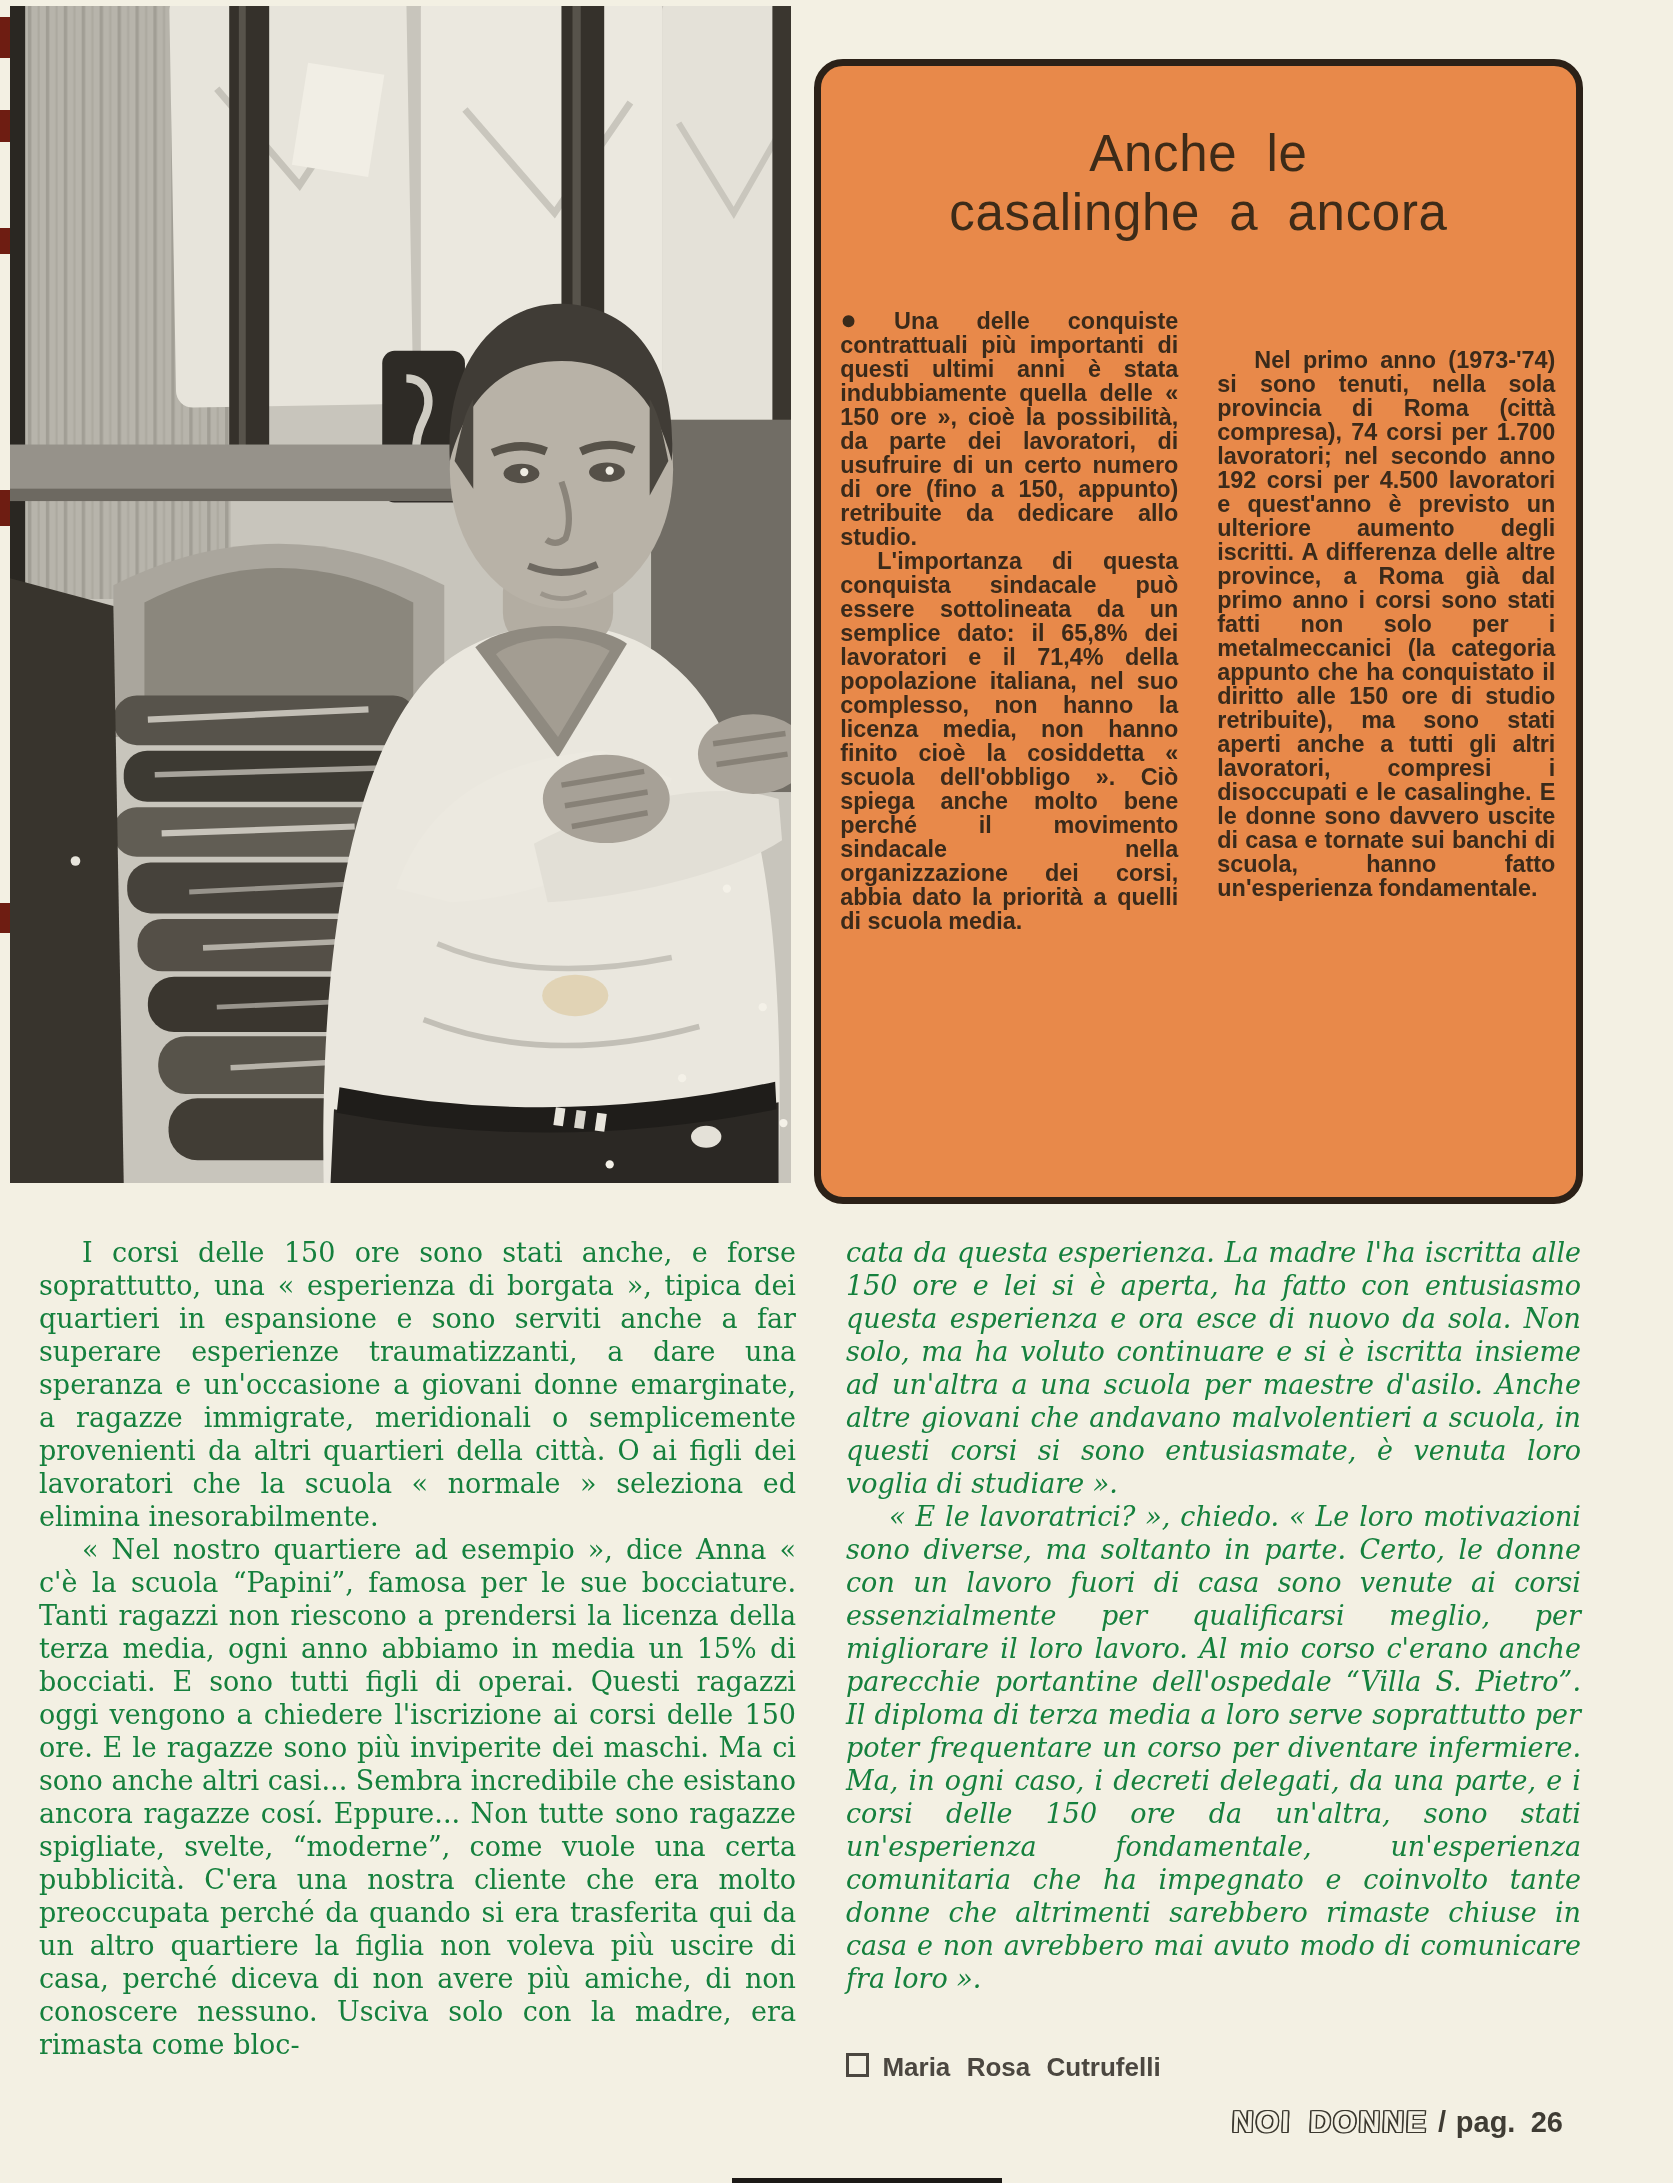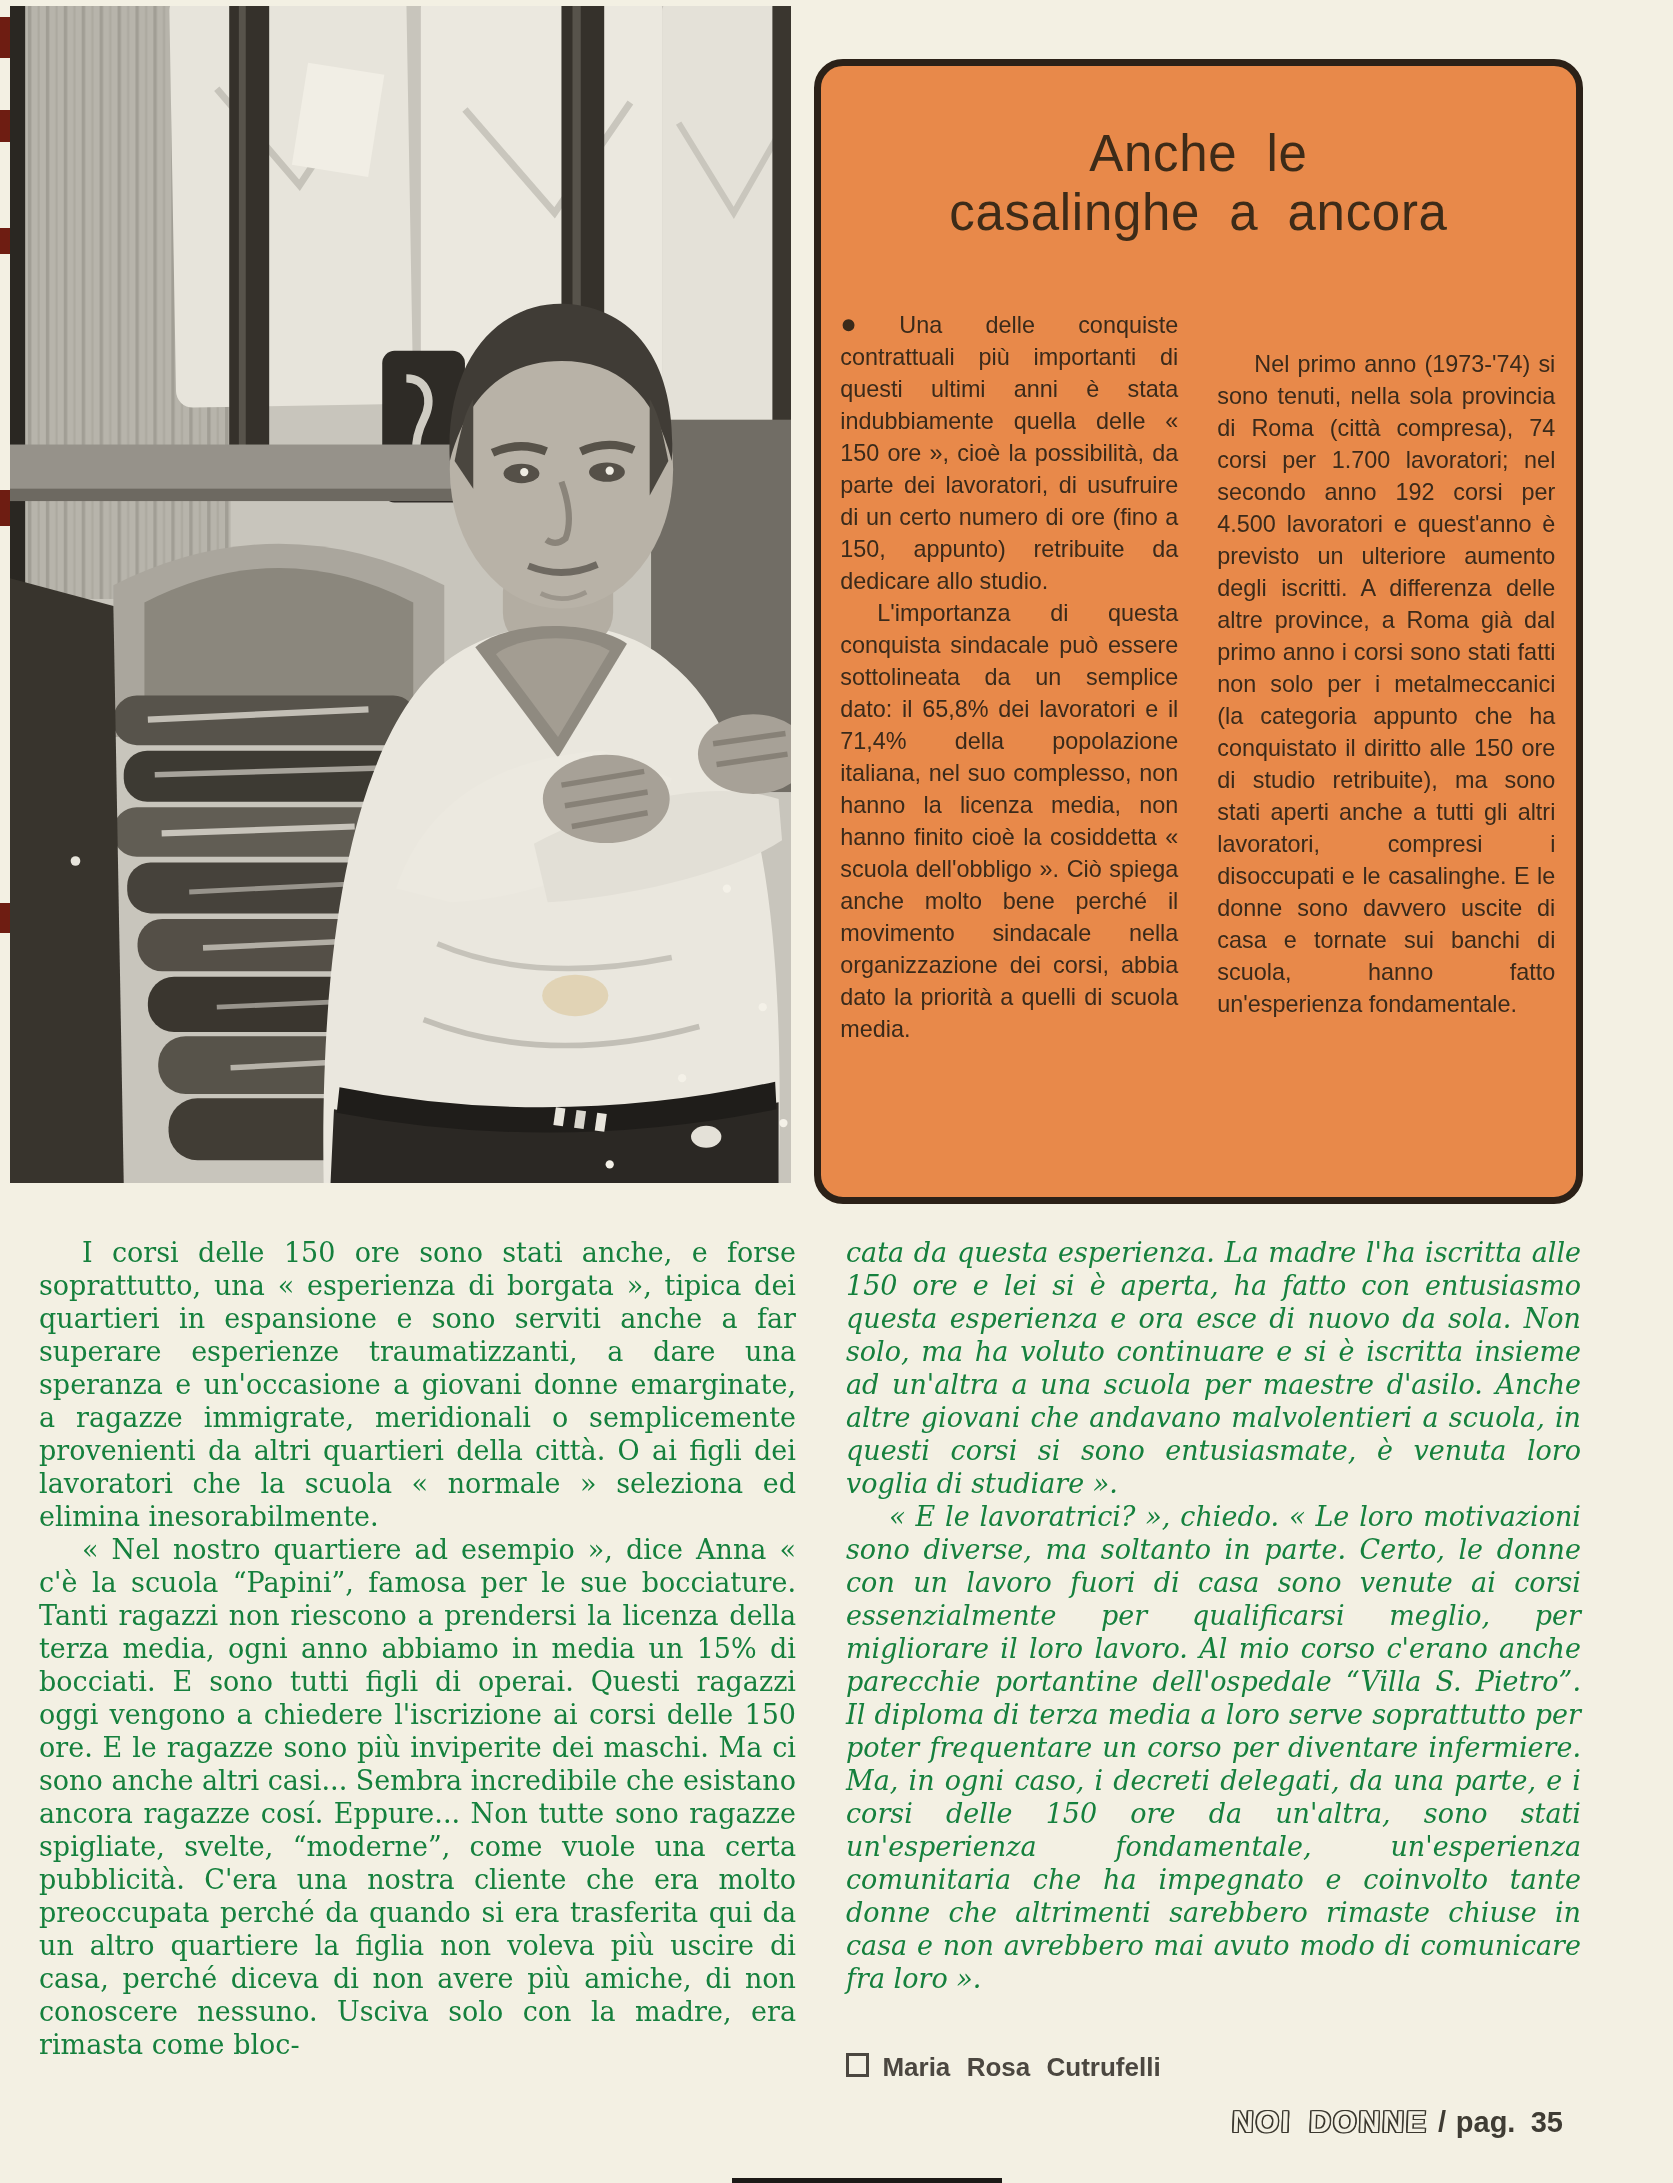--- a/index.html
+++ b/index.html
@@ -39,23 +39,23 @@
     word-spacing:0.28em;
     color:#3d2b18;
   }
   .box-columns{
     display:flex;
     gap:39px;
     margin:66px 20.7px 0 19.3px;
   }
   .box-col{
     flex:1;
-    font-weight:normal;
+    font-weight:bold;
     font-size:23.4px;
-    line-height:32px;
+    line-height:24px;
     text-align:justify;
   }
   .box-col p{margin:0;}
   .box-col p.b-indent{text-indent:37px;}
   .box-col-right{padding-top:40px;}
   .bullet{font-size:27.6px;letter-spacing:5.5px;}
   
   .article-col{
     position:absolute;top:1236px;
     font-family:"DejaVu Serif","Liberation Serif",serif;
@@ -250,19 +250,19 @@
   <div class="article-col col-right">
     <p>cata da questa esperienza. La madre l'ha iscritta alle 150 ore e lei si è aperta, ha fatto con entusiasmo questa esperienza e ora esce di nuovo da sola. Non solo, ma ha voluto continuare e si è iscritta insieme ad un'altra a una scuola per maestre d'asilo. Anche altre giovani che andavano malvolentieri a scuola, in questi corsi si sono entusiasmate, è venuta loro voglia di studiare ».</p>
     <p class="indent">« E le lavoratrici? », chiedo. « Le loro motivazioni sono diverse, ma soltanto in parte. Certo, le donne con un lavoro fuori di casa sono venute ai corsi essenzialmente per qualificarsi meglio, per migliorare il loro lavoro. Al mio corso c'erano anche parecchie portantine dell'ospedale “Villa S. Pietro”. Il diploma di terza media a loro serve soprattutto per poter frequentare un corso per diventare infermiere. Ma, in ogni caso, i decreti delegati, da una parte, e i corsi delle 150 ore da un'altra, sono stati un'esperienza fondamentale, un'esperienza comunitaria che ha impegnato e coinvolto tante donne che altrimenti sarebbero rimaste chiuse in casa e non avrebbero mai avuto modo di comunicare fra loro ».</p>
   </div>
 
   <div class="byline">
     <span class="byline-square"></span><span>Maria Rosa Cutrufelli</span>
   </div>
 
   <div class="footer">
-    <span class="logo-outline">NOI DONNE</span><span class="footer-sep">/</span><span>pag. 35</span>
+    <span class="logo-outline">NOI DONNE</span><span class="footer-sep">/</span><span>pag. 26</span>
   </div>
 
   <div class="page-edge-mark"></div>
 
 </div>
 
 
 </body></html>

